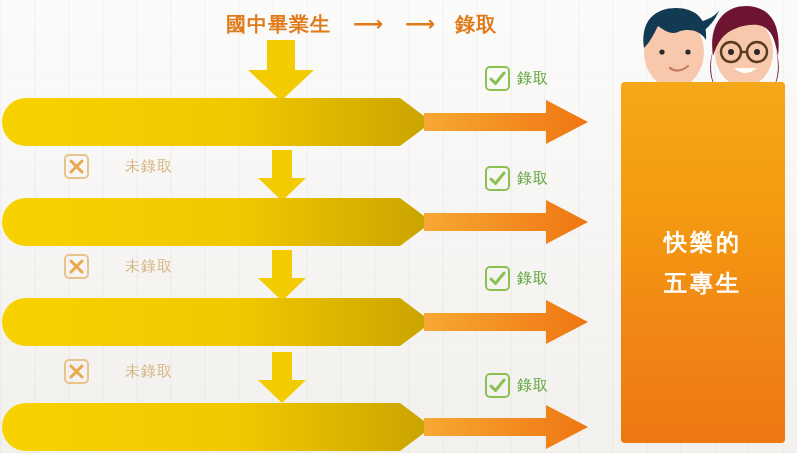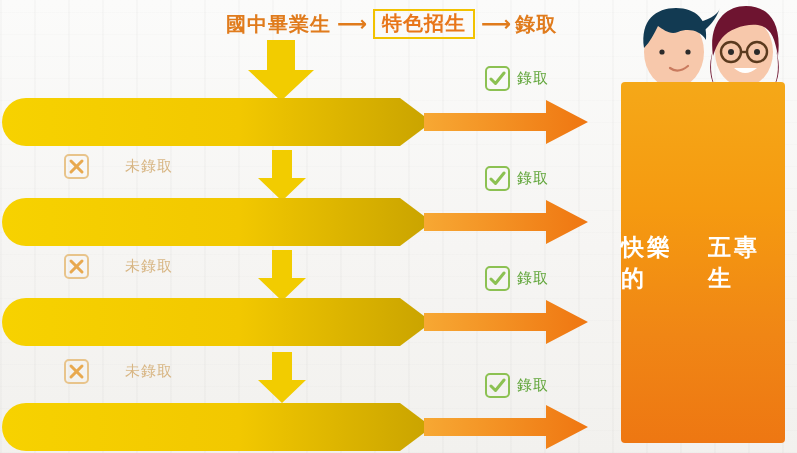--- a/index.html
+++ b/index.html
@@ -22,21 +22,21 @@
       linear-gradient(180deg, #fbfbfa 0%, #f6f5f3 55%, #f2f1ee 100%);
     overflow: hidden;
   }
   
   .header {
     position: absolute;
     top: 7px;
     left: 226px;
     display: flex;
     align-items: center;
-    gap: 6px;
+    gap: 22px;
     height: 34px;
   }
   .hd-text {
     font-size: 20px;
     font-weight: bold;
     color: #e07b1c;
     letter-spacing: 1px;
     line-height: 1;
     white-space: nowrap;
   }
@@ -135,44 +135,41 @@
   }
   .panel {
     position: absolute;
     left: 621px;
     top: 82px;
     width: 164px;
     height: 361px;
     border-radius: 4px;
     background: linear-gradient(180deg, #f5a818 0%, #f59a10 35%, #f08615 70%, #ee7712 100%);
     display: flex;
-    flex-direction: row;
+    flex-direction: column;
     align-items: center;
     justify-content: center;
     gap: 10px;
   }
   .panel-line {
     color: #ffffff;
     font-size: 23px;
     font-weight: bold;
     letter-spacing: 3px;
     font-family: "DejaVu Sans", "Liberation Sans", sans-serif;
   }
 </style>
 </head>
 <body>
 
 <div id="stage">
 
   <div class="header">
     <span class="hd-text">國中畢業生</span>
     <span class="hd-arrow">⟶</span>
-    <span class="hd-box">
-      <span class="hd-text">特色招生</span>
-    </span>
     <span class="hd-arrow long">⟶</span>
     <span class="hd-text">錄取</span>
   </div>
 
   <svg class="top-arrow" viewBox="0 0 70 62">
     <polygon points="21,0 49,0 49,30 68,30 35,61 2,30 21,30" fill="#f2cc00"></polygon>
   </svg>
 
   <div class="row" style="top:98px;">
     <svg class="band" viewBox="0 0 432 48" preserveAspectRatio="none">

